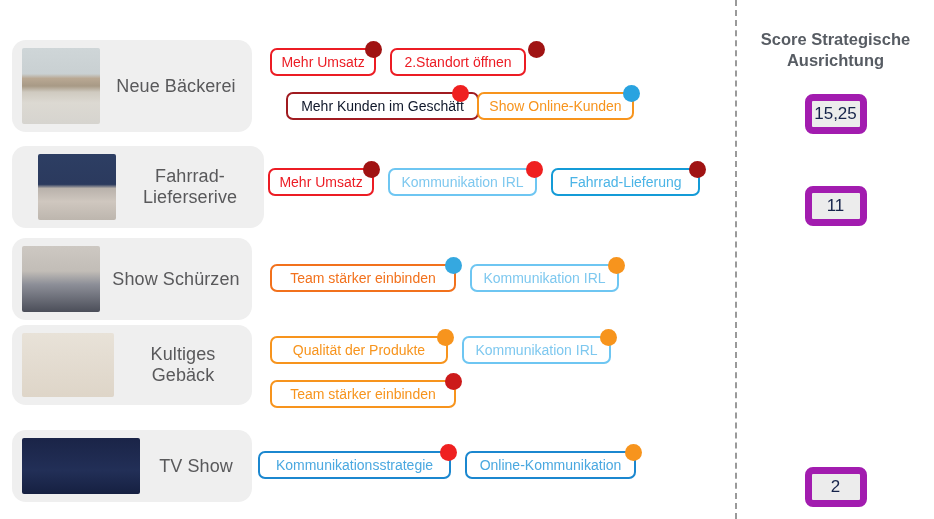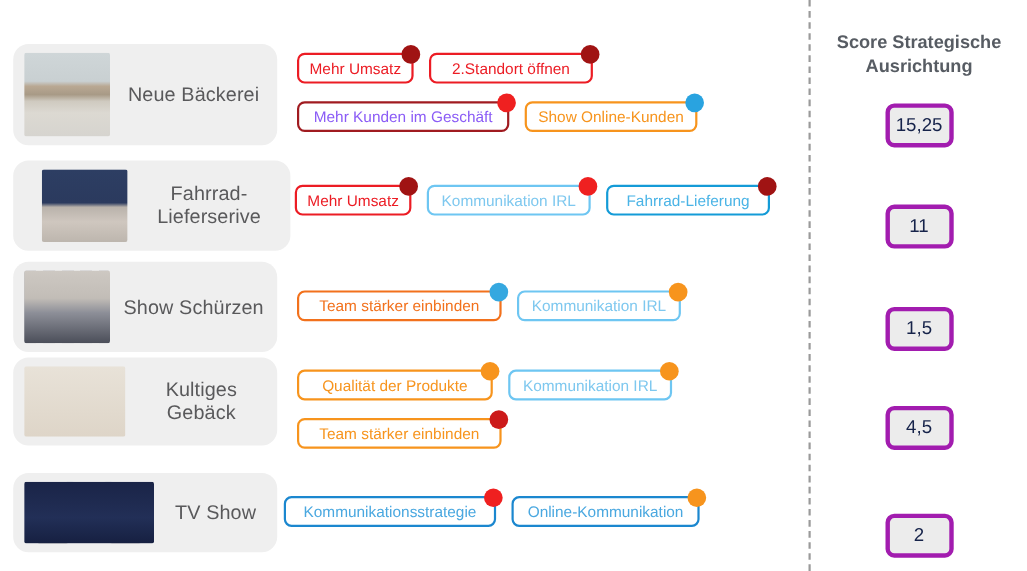--- a/index.html
+++ b/index.html
@@ -84,46 +84,46 @@
     font-weight:bold;
     color:#575c63;
     line-height:1.25;
     white-space:pre-line;
   }
   .score-box{
     position:absolute;
     left:50%;transform:translateX(-50%);
     width:62px;height:40px;
     background:#ececec;
-    border:4px solid #a21caf;
+    border:7px solid #a21caf;
     border-radius:8px;
     display:flex;align-items:center;justify-content:center;
     font-size:17px;
     color:#16234a;
     box-sizing:border-box;
   }
 </style>
 </head>
 <body>
 
 <div id="rows">
     <div class="row" style="top: 40px;">
       <div class="row-card" style="width: 240px; height: 92px; top: 0px;">
         <div class="row-thumb" style="height: 76px; width: 78px; margin-left: 10px; background-image: linear-gradient(rgb(207, 214, 216) 0%, rgb(201, 208, 210) 34%, rgb(185, 168, 147) 40%, rgb(168, 154, 134) 50%, rgb(207, 202, 192) 58%, rgb(220, 217, 210) 72%, rgb(214, 212, 207) 100%), radial-gradient(circle at 22% 42%, rgb(122, 74, 58) 0px, rgb(122, 74, 58) 7px, transparent 8px), radial-gradient(circle at 45% 45%, rgb(138, 92, 70) 0px, rgb(138, 92, 70) 6px, transparent 7px);"></div>
         <div class="row-label">Neue Bäckerei</div>
       </div>
       <div class="tags" style="left: 270px; top: 2px;">
         <div class="tagline">
           <div class="tag" style="left: 0px; width: 106px; border-color: rgb(236, 28, 36); color: rgb(236, 28, 36);">Mehr Umsatz</div>
           <div class="dot" style="left: 95px; background: rgb(160, 19, 19);"></div>
-          <div class="tag" style="left: 120px; width: 149px; border-color: rgb(236, 28, 36); color: rgb(236, 28, 36);">2.Standort öffnen</div>
+          <div class="tag" style="left: 120px; width: 136px; border-color: rgb(236, 28, 36); color: rgb(236, 28, 36);">2.Standort öffnen</div>
           <div class="dot" style="left: 258px; background: rgb(160, 19, 19);"></div>
         </div>
         <div class="tagline">
-          <div class="tag" style="left: 0px; width: 193px; border-color: rgb(160, 27, 32); color: #8b5cf6;">Mehr Kunden im Geschäft</div>
+          <div class="tag" style="left: 16px; width: 193px; border-color: rgb(160, 27, 32); color: #0f172a;">Mehr Kunden im Geschäft</div>
           <div class="dot" style="left: 182px; background: rgb(239, 32, 32);"></div>
           <div class="tag" style="left: 207px; width: 157px; border-color: rgb(247, 148, 29); color: rgb(247, 148, 29);">Show Online-Kunden</div>
           <div class="dot" style="left: 353px; background: rgb(41, 163, 224);"></div>
         </div>
       </div>
     </div>
     <div class="row" style="top: 146px;">
       <div class="row-card" style="width: 252px; height: 82px; top: 0px; padding-left: 16px;">
         <div class="row-thumb" style="height: 66px; width: 78px; margin-left: 10px; background-image: linear-gradient(rgb(45, 62, 99) 0%, rgb(43, 58, 94) 46%, rgb(185, 178, 171) 52%, rgb(207, 199, 191) 72%, rgb(189, 182, 174) 100%), radial-gradient(circle at 62% 62%, rgb(217, 160, 90) 0px, rgb(217, 160, 90) 12px, transparent 13px), radial-gradient(circle at 38% 84%, rgb(232, 85, 156) 0px, rgb(232, 85, 156) 9px, transparent 10px);"></div>
         <div class="row-label">Fahrrad-
@@ -189,16 +189,14 @@
     </div>
   </div>
 
 <div id="divider"></div>
 
 <div id="score-col">
   <div id="score-title">Score Strategische
 Ausrichtung</div>
 <div class="score-box" style="top: 70px;">15,25</div>
     <div class="score-box" style="top: 162px;">11</div>
-    <div class="score-box" style="top: 255px;">1,5</div>
-    <div class="score-box" style="top: 345px;">4,5</div>
     <div class="score-box" style="top: 443px;">2</div>
   </div>
 
 </body></html>

